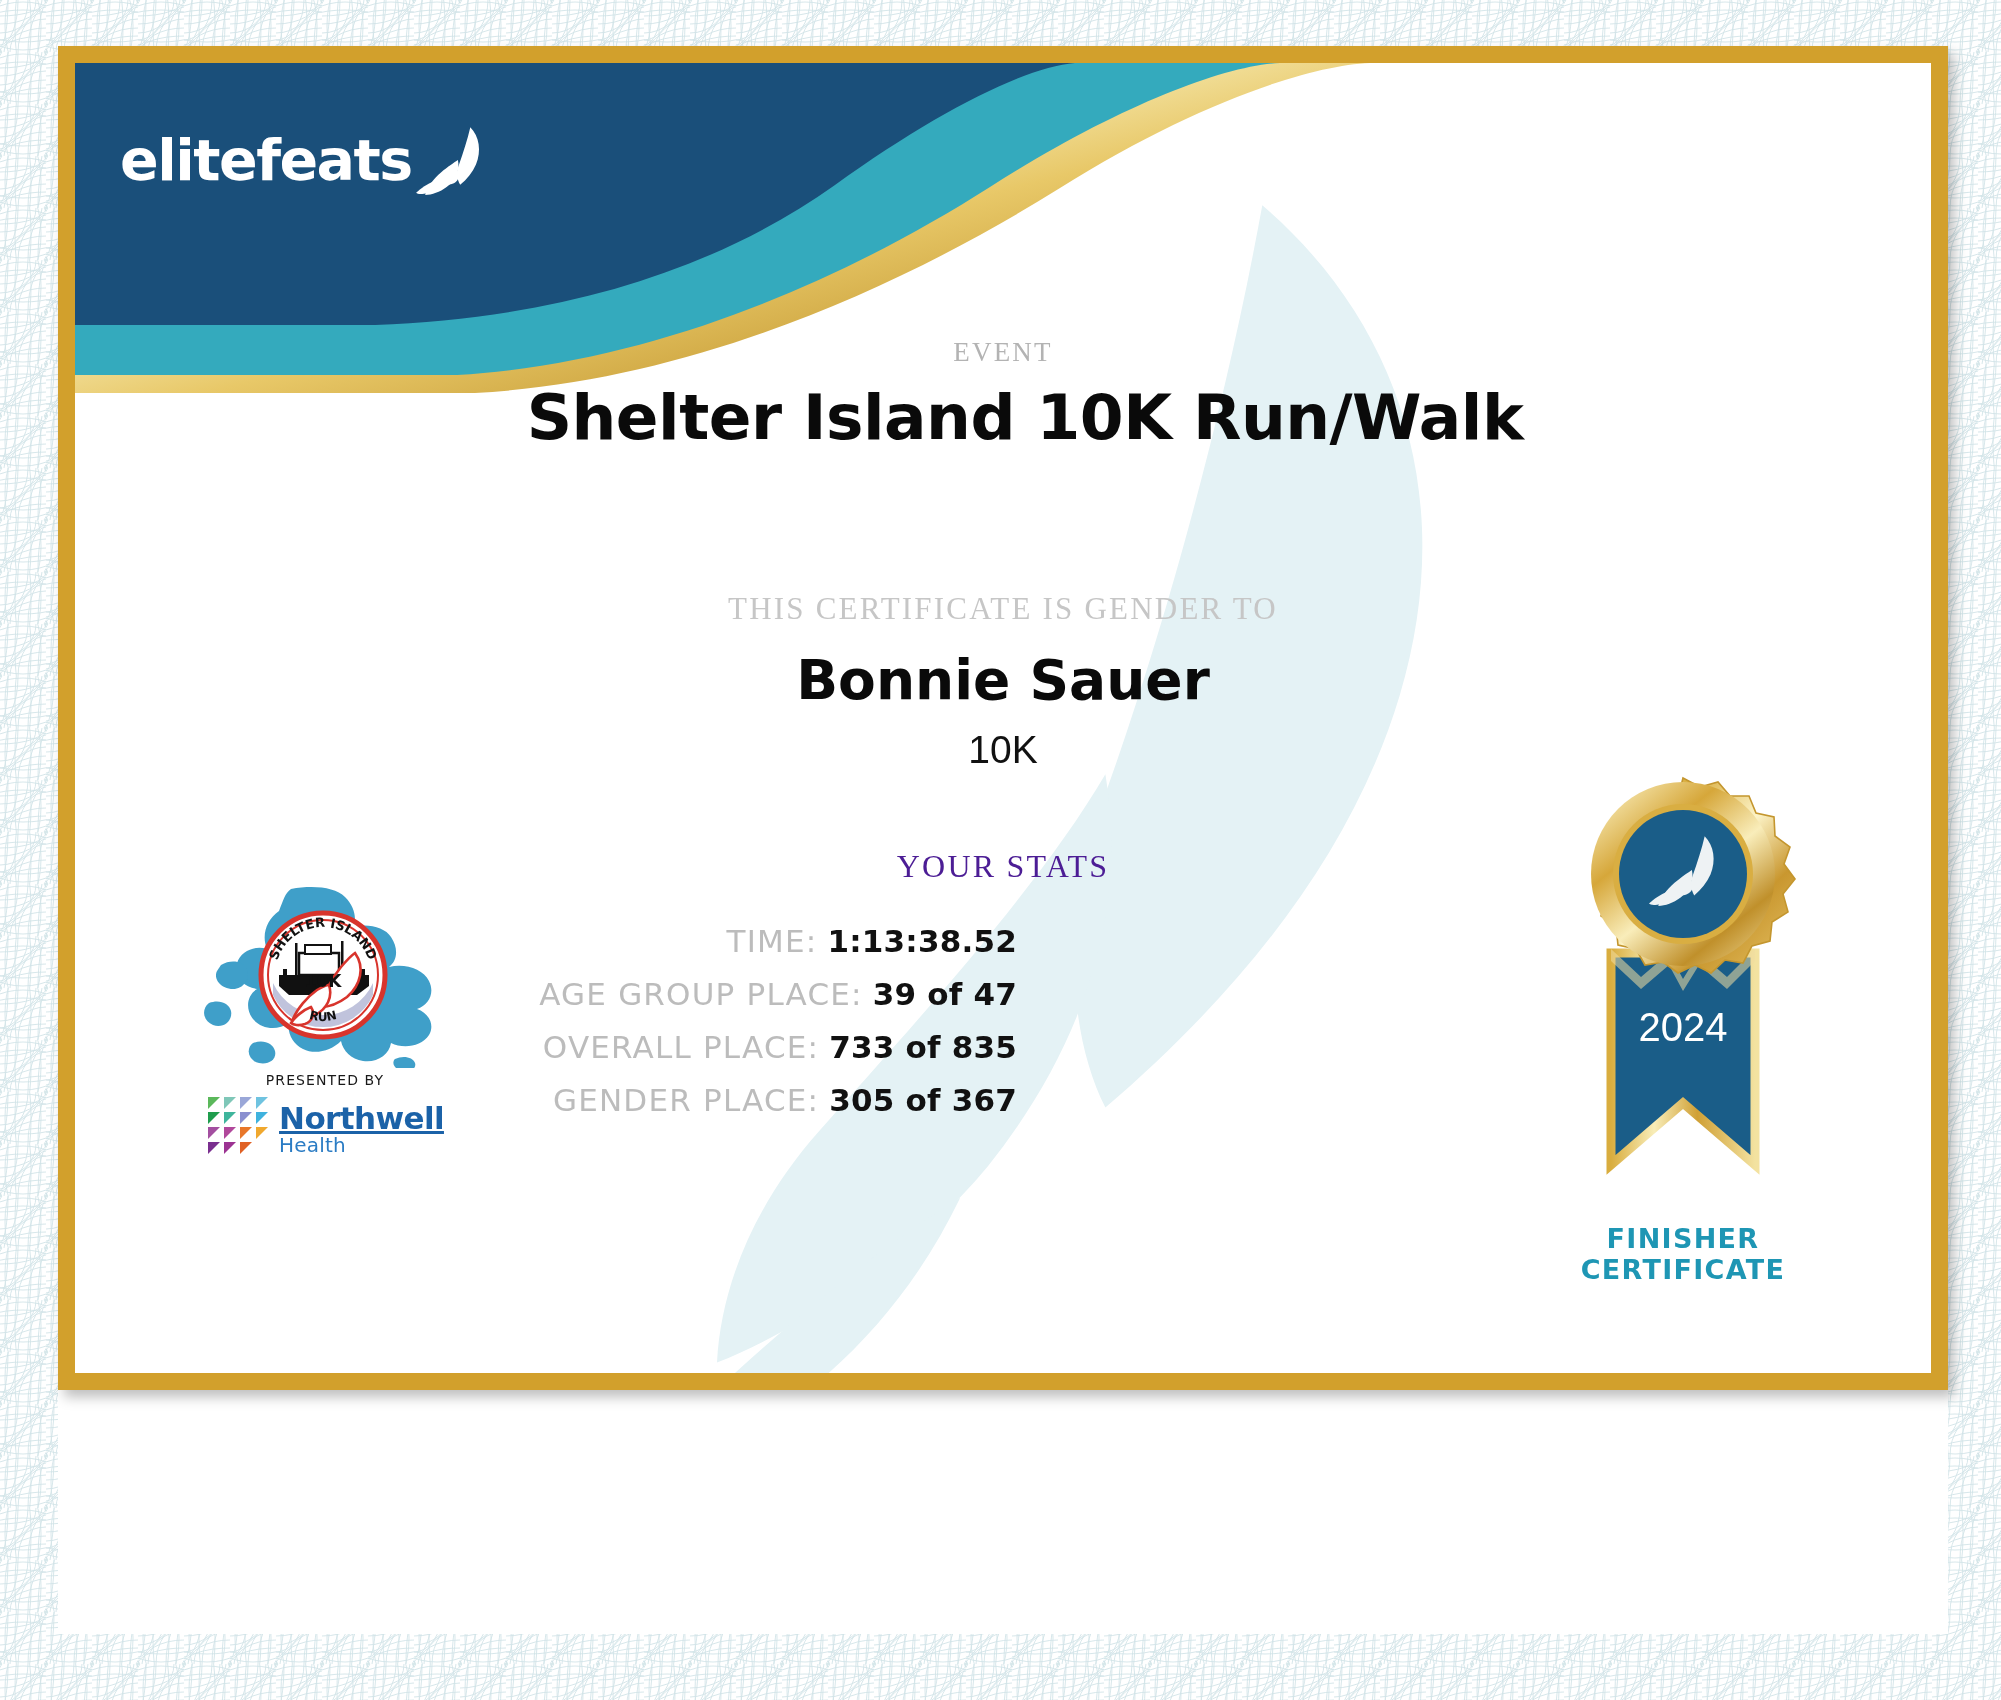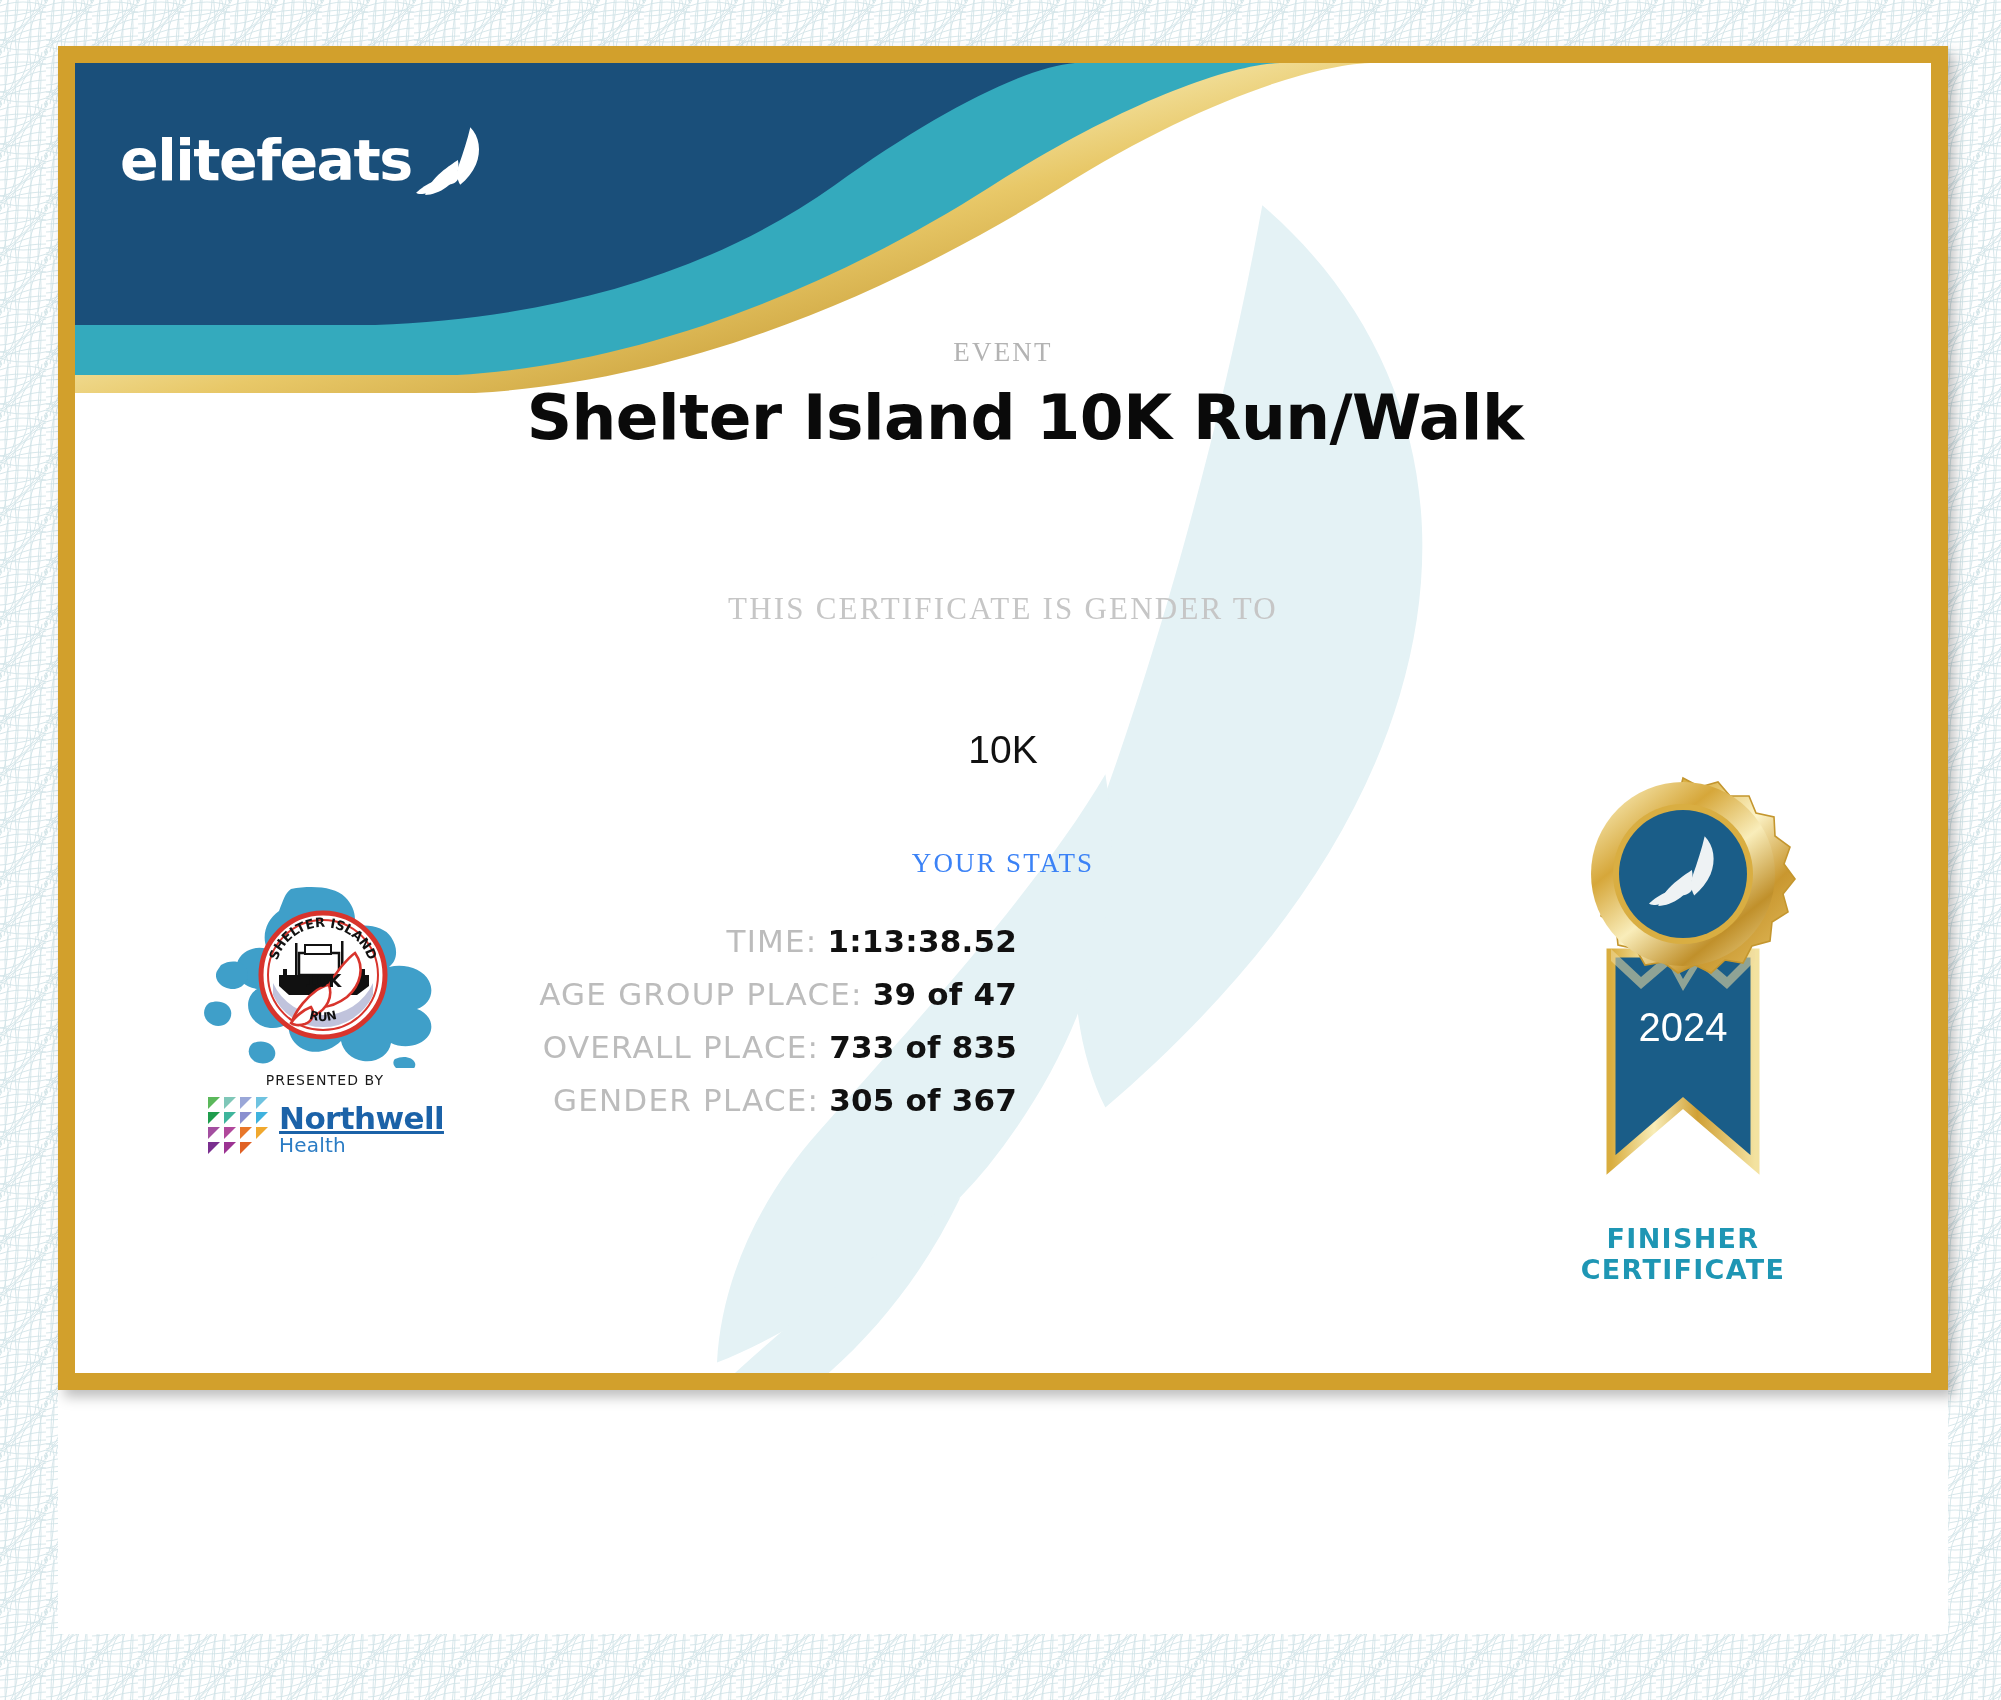--- a/index.html
+++ b/index.html
@@ -148,22 +148,22 @@
     font-family: "Liberation Sans", sans-serif;
     font-size: 39px;
     font-weight: 400;
     color: #111111;
   }
 
   #stats-label {
     position: absolute;
     left: 0; right: 0;
     top: 785px;
-    font-size: 27px;
-    color: #3b82f6;
+    font-size: 32px;
+    color: #4c1d95;
   }
 
   
   #stats-list {
     position: absolute;
     left: 0;
     top: 860px;
     width: 1790px;
     display: flex;
     flex-direction: column;
@@ -336,20 +336,21 @@
     </div>
 
     <div id="content">
 
       <div id="event-label" class="label-caps">EVENT</div>
 
       <div id="event-title">Shelter Island 10K Run/Walk</div>
 
       <div id="awarded-label" class="label-caps">THIS CERTIFICATE IS GENDER TO</div>
 
+      <div id="recipient-name">Bonnie Sauer</div>
 
       <div id="recipient-division">10K</div>
 
       <div id="stats-label" class="label-caps">YOUR STATS</div>
 
       <div id="stats-list">
         <div class="stat-row">
           <span class="stat-key">TIME:</span>
           <span class="stat-val">1:13:38.52</span>
         </div>

